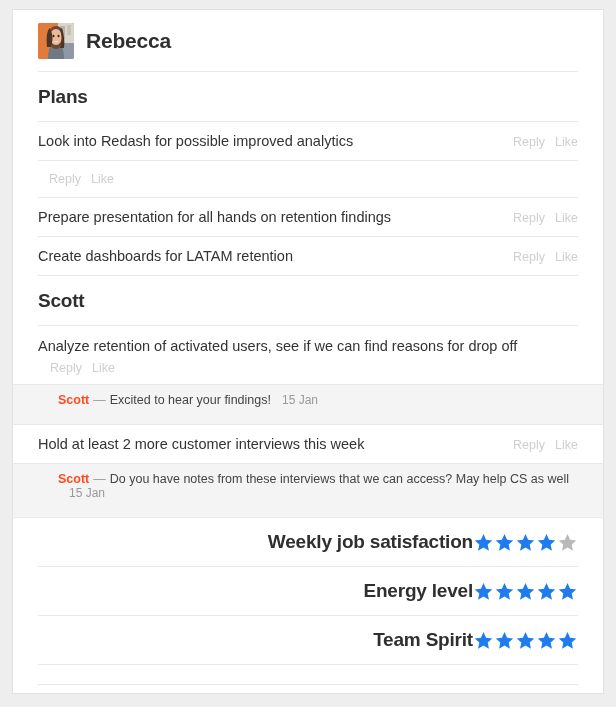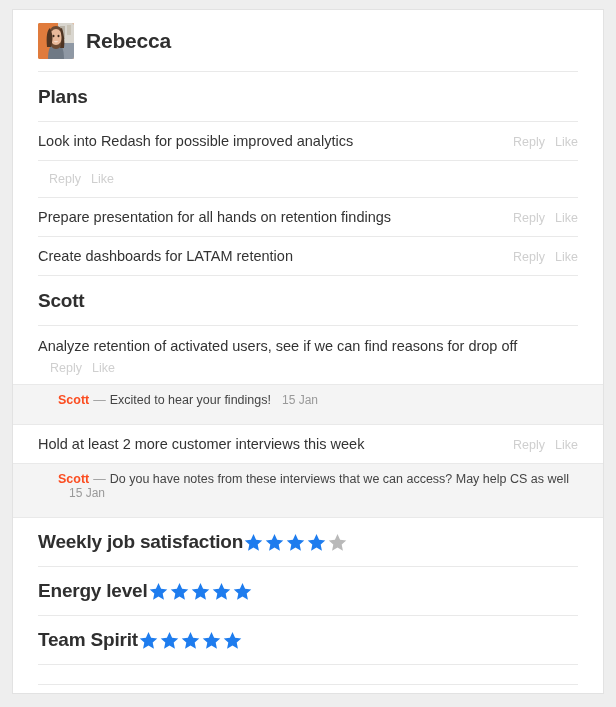--- a/index.html
+++ b/index.html
@@ -123,21 +123,21 @@
   }
   .comment-date {
     font-size: 12px;
     color: #999999;
     margin-left: 11px;
   }
   
   .rating-row {
     display: flex;
     align-items: center;
-    justify-content: flex-start;
+    justify-content: flex-end;
     padding: 13px 25px 13px 25px;
   }
   .rating-label {
     font-size: 19px;
     font-weight: bold;
     color: #2f2f2f;
     letter-spacing: -0.2px;
   }
   .stars { display: flex; gap: 0px; }
   .star { width: 21px; height: 21px; display: block; }

